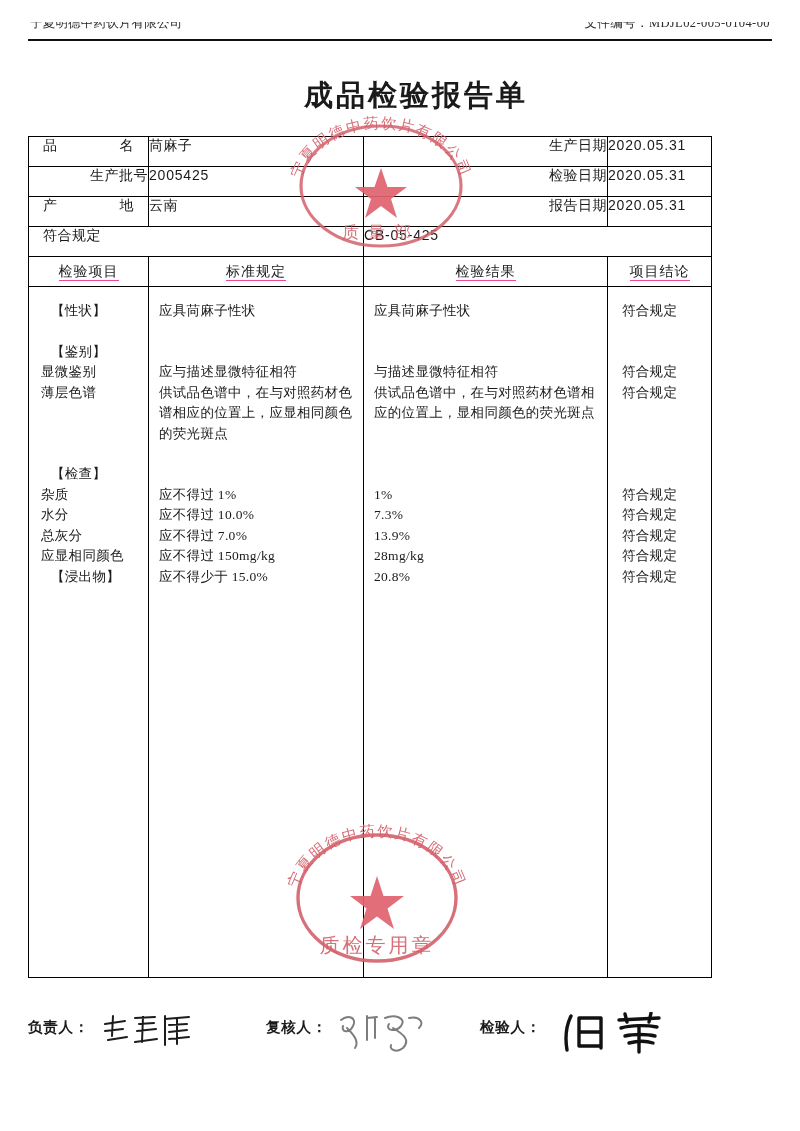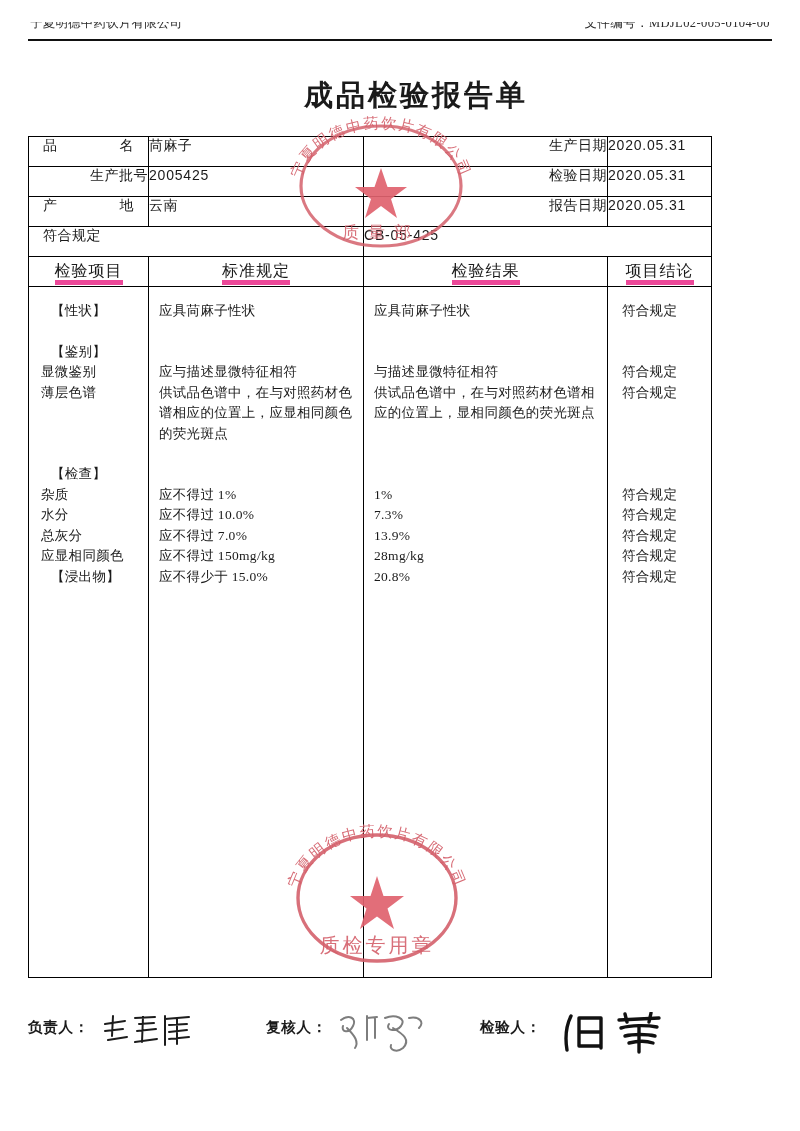--- a/index.html
+++ b/index.html
@@ -106,22 +106,22 @@
     letter-spacing: 0.8px;
   }
 
   
   .colhead td {
     height: 29px;
     vertical-align: middle;
     text-align: center;
   }
   .colhead span {
-    font-size: 16px;
-    border-bottom: 5px solid #ec4899;
+    font-size: 14px;
+    border-bottom: 1px solid #ec4899;
     padding-bottom: 1px;
     letter-spacing: 1px;
   }
 
   
   .body-cell {
     height: 690px;
     vertical-align: top;
   }
   .blk {

